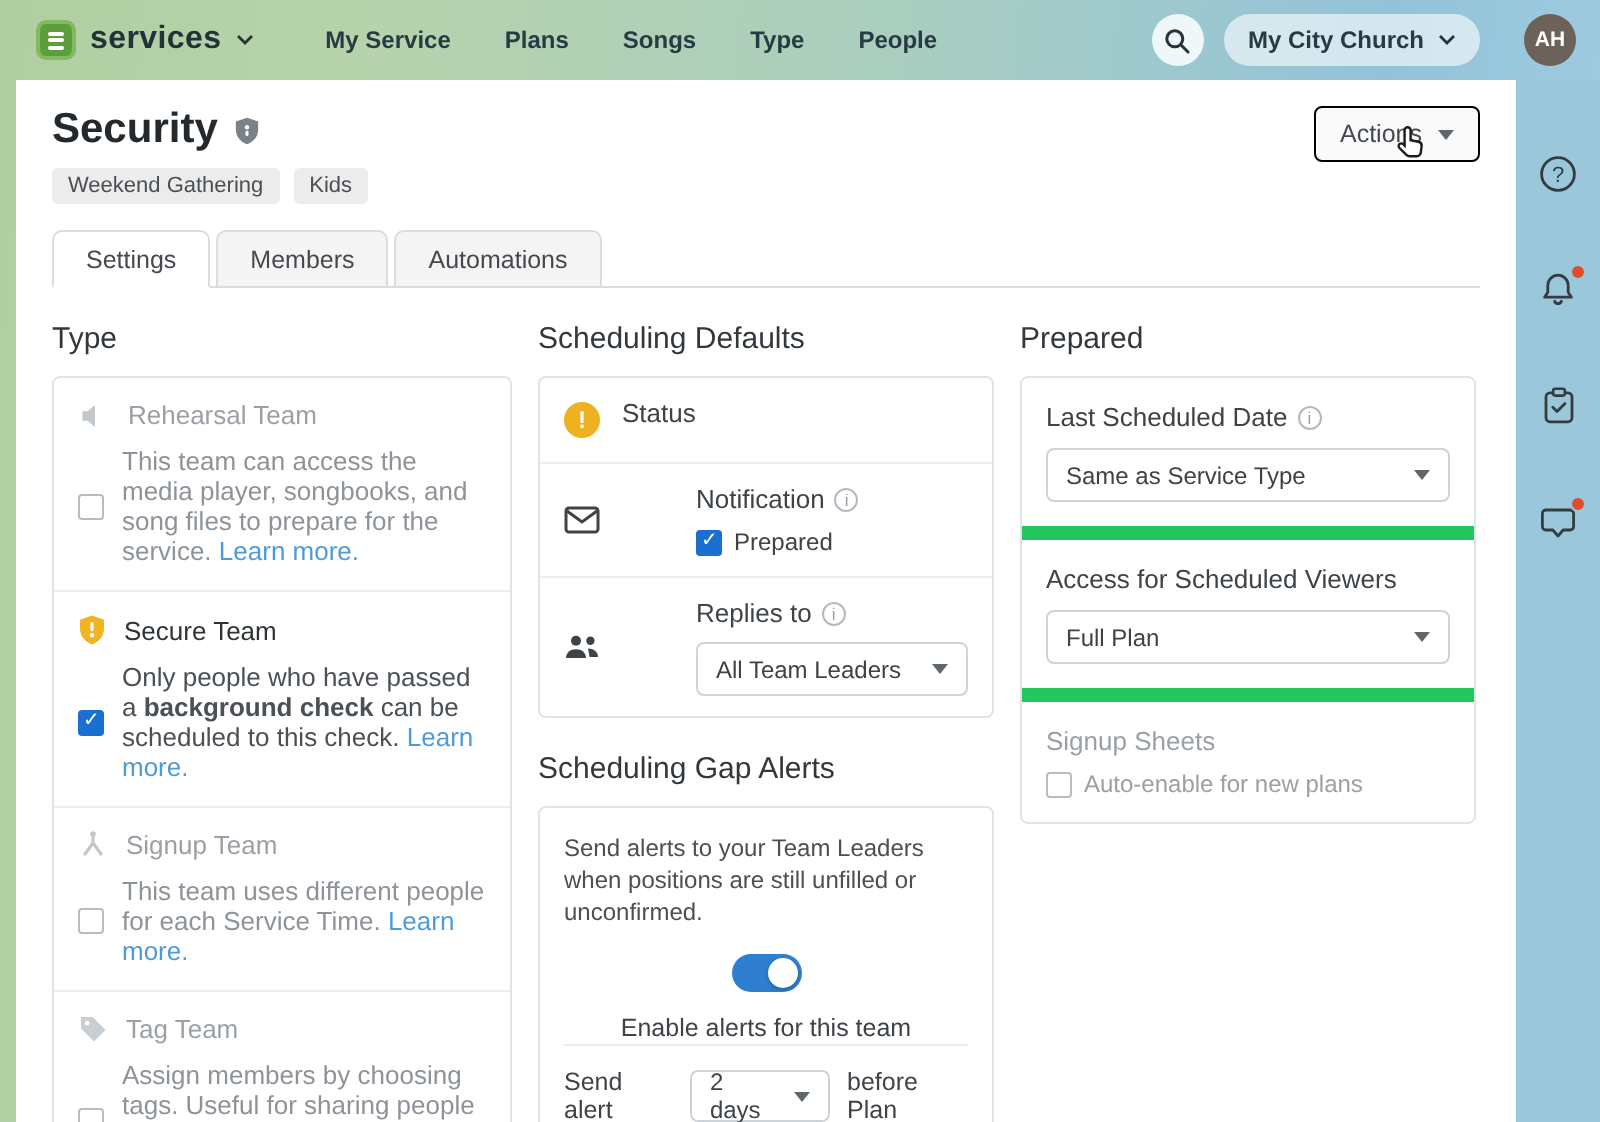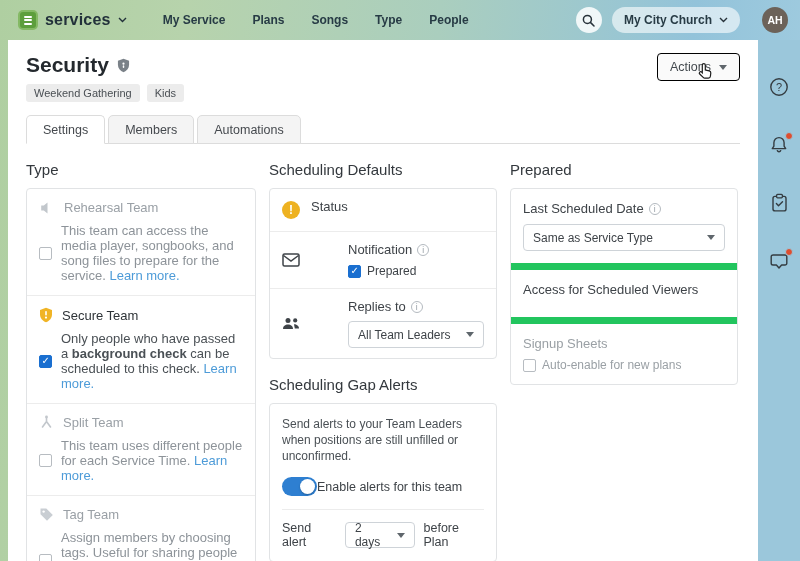--- a/index.html
+++ b/index.html
@@ -69,21 +69,21 @@
   .sd-label { font-size:13px; color:#3e4348; margin-bottom:7px; display:flex; align-items:center; gap:5px; }
   .bang { width:18px; height:18px; border-radius:50%; background:#eeb221; color:#fff; font-size:12px; font-weight:700; display:flex; align-items:center; justify-content:center; flex:none; }
   .select { height:27px; border:1px solid #ced3d8; border-radius:4px; background:#fff; display:flex; align-items:center; justify-content:space-between; padding:0 9px; font-size:12px; color:#3e4348; cursor:pointer; }
   .caret { width:0; height:0; border-left:4px solid transparent; border-right:4px solid transparent; border-top:5px solid #5f666c; }
   .cb-line { display:flex; align-items:center; gap:6px; font-size:12px; color:#3e4348; }
   .info { width:12px; height:12px; border-radius:50%; border:1px solid #b4bac0; color:#98a0a7; font-size:8.5px; line-height:10px; text-align:center; font-style:normal; flex:none; }
 
   
   .ga { padding:12px; }
   .ga-text { font-size:12px; line-height:16px; color:#4a5055; margin-bottom:13px; }
-  .toggle-row { display:flex; align-items:center; font-size:12.5px; color:#3e4348; padding-bottom:13px; border-bottom:1px solid #ececec; }
+  .toggle-row { display:flex; align-items:center; gap:11px; font-size:12.5px; color:#3e4348; padding-bottom:1px; border-bottom:1px solid #ececec;flex-direction:column; }
   .toggle { width:35px; height:19px; border-radius:10px; background:#c6cbd0; position:relative; flex:none; cursor:pointer; }
   .toggle.on { background:#2e7fd1; }
   .toggle::after { content:""; position:absolute; top:2px; left:2px; width:15px; height:15px; border-radius:50%; background:#fff; box-shadow:0 1px 2px rgba(0,0,0,.25); }
   .toggle.on::after { left:auto; right:2px; }
   .send-row { display:flex; align-items:center; gap:9px; padding-top:11px; font-size:12.5px; color:#3e4348; }
   .mini-select { height:26px; border:1px solid #ced3d8; border-radius:4px; background:#fff; display:inline-flex; align-items:center; gap:9px; padding:0 9px; font-size:12px; color:#3e4348; cursor:pointer; }
 
   
   .opt { padding:12px; }
   .opt + .opt { border-top:7px solid #22c55e; }
@@ -225,21 +225,21 @@
               <span class="ti-desc"><span>Only people who have passed a </span><b>background check</b><span> can be scheduled to this check.</span> <a class="link">Learn more.</a></span>
             </div>
           </div>
 
           <div class="ti muted">
             <div class="ti-head">
               <svg width="15" height="15" viewBox="0 0 15 15">
                 <path d="M7.5 2v4.5M7.5 6.5L3.5 12M7.5 6.5l4 5.5" fill="none" stroke="#c2c7cc" stroke-width="1.6" stroke-linecap="round"></path>
                 <circle cx="7.5" cy="2" r="1.4" fill="#c2c7cc"></circle>
               </svg>
-              <span class="ti-name">Split Team</span>
+              <span class="ti-name">Signup Team</span>
             </div>
             <div class="ti-body">
               <span class="checkbox"></span>
               <span class="ti-desc"><span>This team uses different people for each Service Time.</span> <a class="link">Learn more.</a></span>
             </div>
           </div>
 
           <div class="ti muted">
             <div class="ti-head">
               <svg width="15" height="15" viewBox="0 0 15 15">
@@ -338,20 +338,24 @@
             <div class="select">
               <span>Same as Service Type</span>
               <span class="caret"></span>
             </div>
           </div>
 
           <div class="opt">
             <div class="opt-label">
               <span>Access for Scheduled Viewers</span>
             </div>
+            <div class="select">
+              <span>Full Plan</span>
+              <span class="caret"></span>
+            </div>
           </div>
 
           <div class="opt disabled">
             <div class="opt-label">
               <span>Signup Sheets</span>
             </div>
             <div class="cb-line">
               <span class="checkbox"></span>
               <span>Auto-enable for new plans</span>
             </div>

